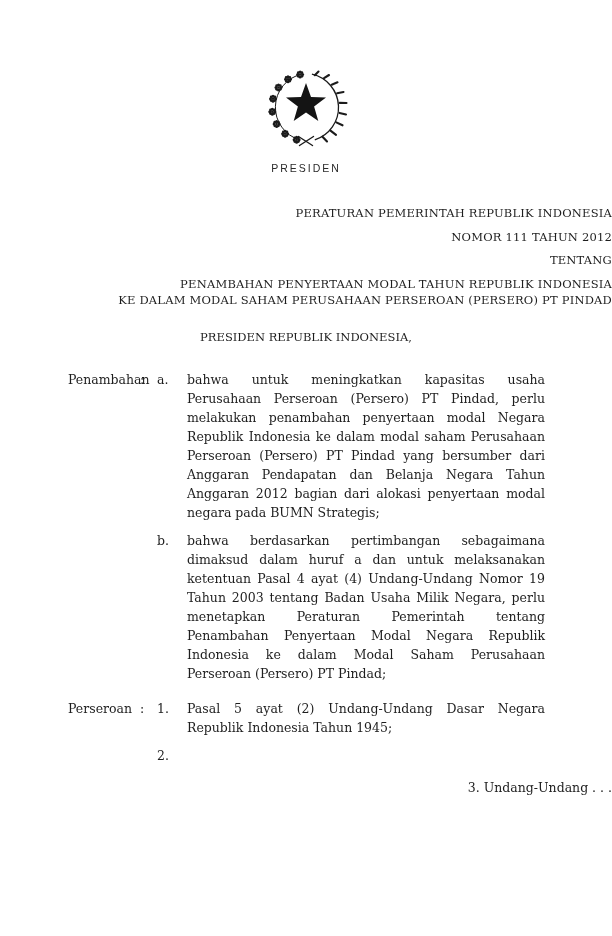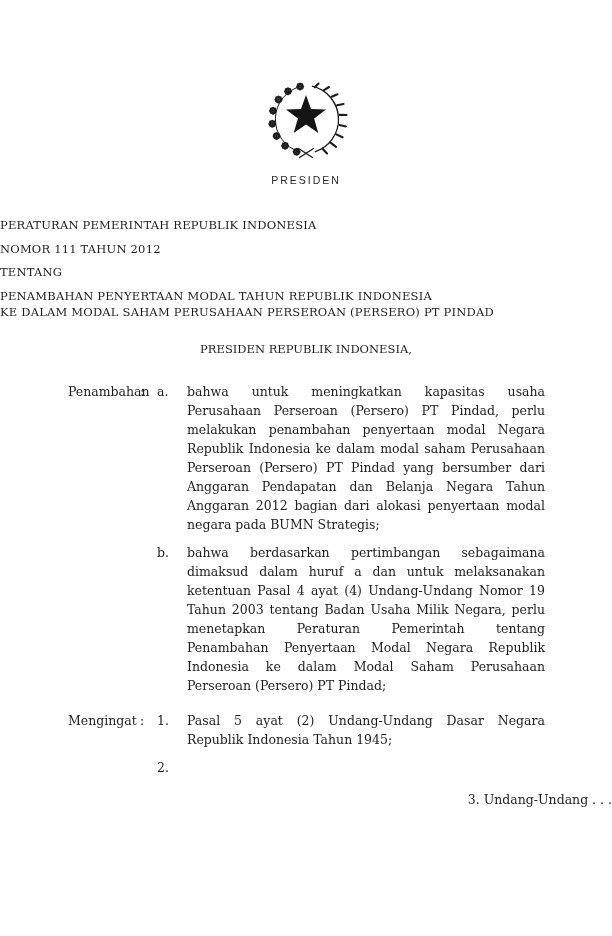--- a/index.html
+++ b/index.html
@@ -6,33 +6,33 @@
   .page {
     position: relative;
     width: 612px;
     height: 936px;
     background: #ffffff;
     overflow: hidden;
     font-family: "DejaVu Serif", serif;
     color: #1e1e1e;
   }
   
-  .seal-wrap { text-align: center; padding-top: 42px; margin-top: 40px; }
+  .seal-wrap { text-align: center; padding-top: 70px; }
   .seal-wrap svg { display: inline-block; }
   .letterhead-caption {
     margin-top: 9px;
     text-align: center;
     font-family: "Liberation Sans", sans-serif;
     font-size: 10.5px;
     letter-spacing: 2px;
     line-height: 11.5px;
     color: #2a2a2a;
   }
   
-  .doc-title { text-align: left; font-size: 11.5px; line-height: 14px; letter-spacing: 0.2px; }
+  .doc-title { text-align: right; font-size: 11.5px; line-height: 14px; letter-spacing: 0.2px; }
   .t1 { margin-top: 31px; }
   .t2 { margin-top: 10px; }
   .t3 { margin-top: 9px; }
   .t-subject { margin-top: 9px; line-height: 16px; }
   .invocation { margin-top: 24px; text-align: center; font-size: 11.5px; line-height: 14px; }
   .authority  { margin-top: 22px; text-align: center; font-size: 11.5px; line-height: 14px; }
   
   .clause {
     display: grid;
     grid-template-columns: 72px 17px 30px 1fr;
@@ -125,21 +125,21 @@
   <div class="clause clause-menimbang">
     <div class="c-label">Penambahan</div>
     <div class="c-colon">:</div>
     <div class="c-marker">a.</div>
     <div class="c-text">bahwa untuk meningkatkan kapasitas usaha Perusahaan Perseroan (Persero) PT Pindad, perlu melakukan penambahan penyertaan modal Negara Republik Indonesia ke dalam modal saham Perusahaan Perseroan (Persero) PT Pindad yang bersumber dari Anggaran Pendapatan dan Belanja Negara Tahun Anggaran 2012 bagian dari alokasi penyertaan modal negara pada BUMN Strategis;</div>
     <div class="c-marker row2">b.</div>
     <div class="c-text row2">bahwa berdasarkan pertimbangan sebagaimana dimaksud dalam huruf a dan untuk melaksanakan ketentuan Pasal 4 ayat (4) Undang-Undang Nomor 19 Tahun 2003 tentang Badan Usaha Milik Negara, perlu menetapkan Peraturan Pemerintah tentang Penambahan Penyertaan Modal Negara Republik Indonesia ke dalam Modal Saham Perusahaan Perseroan (Persero) PT Pindad;</div>
   </div>
 
   <div class="clause clause-mengingat">
-    <div class="c-label">Mengingat</div>
+    <div class="c-label">Perseroan</div>
     <div class="c-colon">:</div>
     <div class="c-marker">1.</div>
     <div class="c-text">Pasal 5 ayat (2) Undang-Undang Dasar Negara Republik Indonesia Tahun 1945;</div>
     <div class="c-marker row2">2.</div>
   </div>
 
   <div class="catchword">3. Undang-Undang . . .</div>
 
 </div>
 

